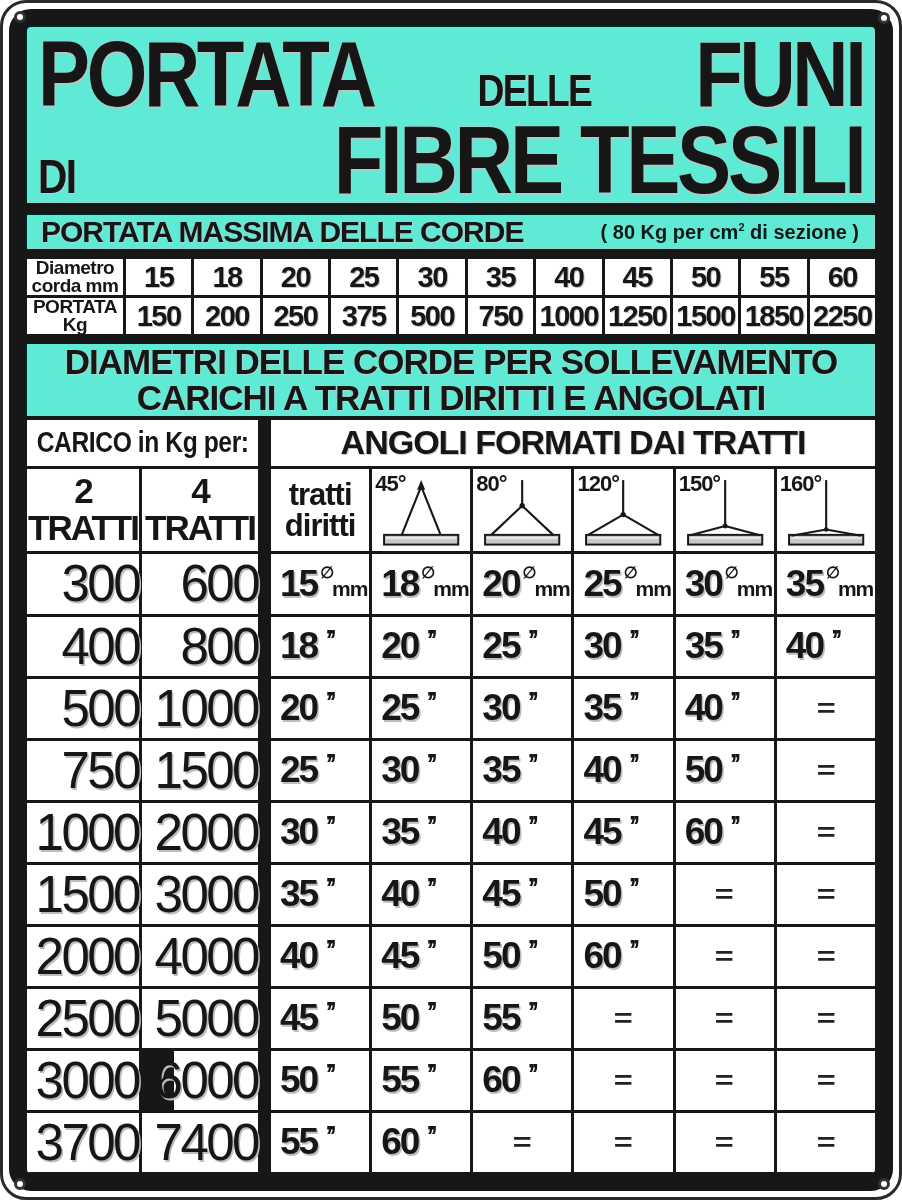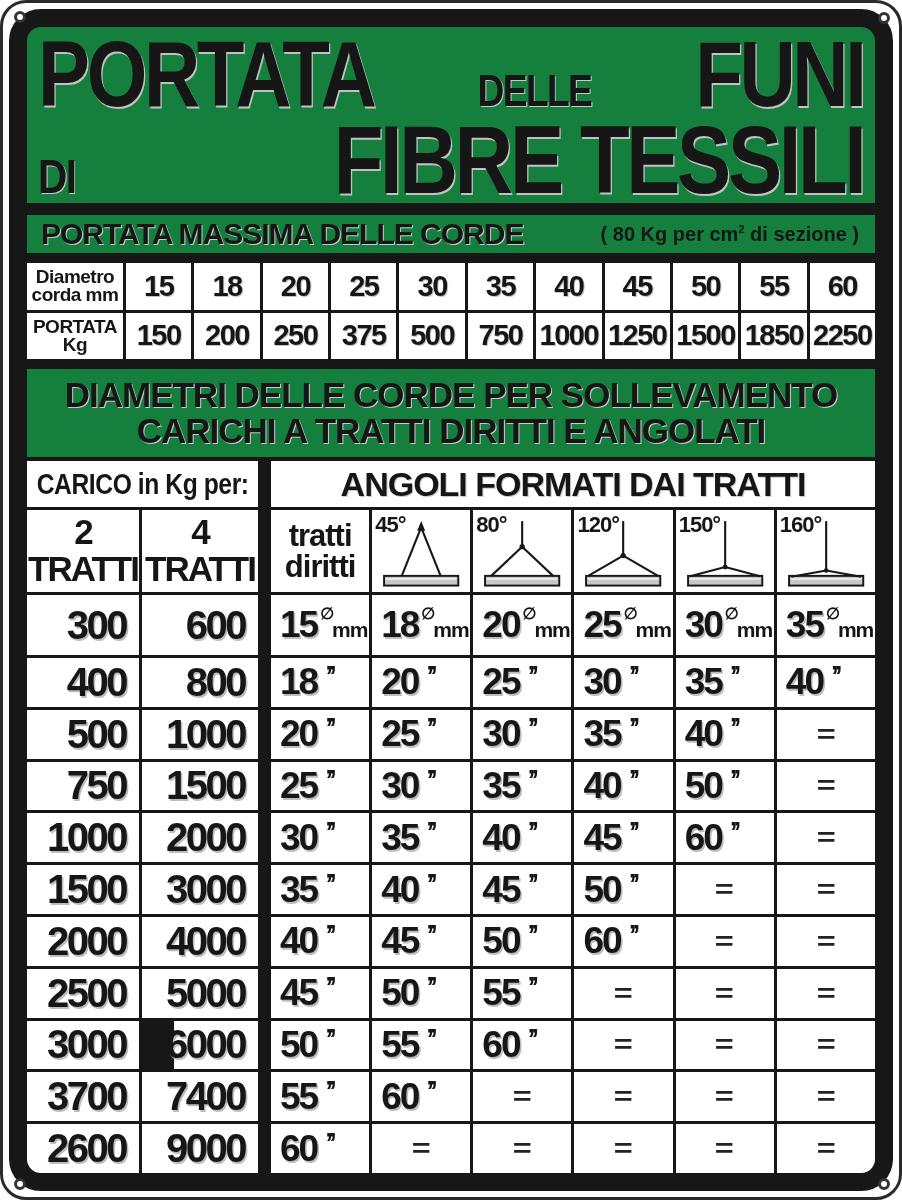--- a/index.html
+++ b/index.html
@@ -1,21 +1,21 @@
 <!DOCTYPE html>
 <html><head>
 <meta charset="utf-8">
 <style>
   html,body{margin:0;padding:0;background:#e9e9e9;}
   *{box-sizing:border-box;}
   .stage{width:902px;height:1200px;position:relative;background:#fff;font-family:"Liberation Sans",sans-serif;color:#161616;}
   .sign{position:absolute;inset:0;background:#fff;border:3px solid #2a2a2a;border-radius:26px;}
   .hole{position:absolute;width:12px;height:12px;border:3px solid #333;border-radius:50%;background:#fff;z-index:6;}
   .hole.tl{top:11px;left:14px}.hole.tr{top:12px;right:12px}.hole.bl{bottom:10px;left:14px}.hole.br{bottom:10px;right:12px}
-  .frame{position:absolute;top:9px;left:9px;right:9px;bottom:9px;border:18px solid #171717;border-radius:32px;overflow:hidden;background:#15803d;display:flex;flex-direction:column;}
+  .frame{position:absolute;top:9px;left:9px;right:9px;bottom:9px;border:18px solid #171717;border-radius:22px;overflow:hidden;background:#5eead4;display:flex;flex-direction:column;}
 
   
   .title-block{height:176px;padding:6px 6px 0 6px;display:flex;flex-direction:column;justify-content:center;}
   .tline{display:flex;align-items:baseline;justify-content:space-between;width:118%;transform:scaleX(0.847);transform-origin:left center;padding:0 6px;white-space:nowrap;}
   .tbig{font-weight:bold;font-size:92px;letter-spacing:-4px;line-height:.92;text-shadow:1.5px 1.5px 0 #c2c2c2;}
   .tbig2{font-weight:bold;font-size:96px;letter-spacing:-4px;line-height:.92;text-shadow:1.5px 1.5px 0 #c2c2c2;}
   .tsmall{font-weight:bold;font-size:44px;letter-spacing:-2px;text-shadow:1px 1px 0 #c9c9c9;}
   .tsmall2{font-weight:bold;font-size:48px;letter-spacing:-2px;text-shadow:1px 1px 0 #c9c9c9;}
 
   .band{background:#171717;flex:none;}
@@ -46,21 +46,21 @@
   .angoli span{font-weight:bold;font-size:34px;letter-spacing:-1px;text-shadow:1px 1px 0 #c9c9c9;}
   .hdr2{font-weight:bold;text-align:center;white-space:pre-line;}
   .two-tratti{grid-column:1;grid-row:2;font-size:35px;line-height:1.05;letter-spacing:-2px;}
   .four-tratti{grid-column:2;grid-row:2;font-size:35px;line-height:1.05;letter-spacing:-2px;}
   .tratti-diritti{grid-column:4;grid-row:2;font-size:31px;line-height:1.0;letter-spacing:-1px;}
   .angcell{grid-row:2;padding:0;}
   .a0{grid-column:5}.a1{grid-column:6}.a2{grid-column:7}.a3{grid-column:8}.a4{grid-column:9}
   .anglabel{position:absolute;top:2px;left:3px;font-weight:bold;font-size:22px;letter-spacing:-1px;z-index:2;}
   .angcell svg{position:absolute;left:5%;right:5%;top:3px;bottom:2px;width:90%;height:calc(100% - 5px);}
 
-  .lnum{font-weight:bold;font-size:40px;letter-spacing:-2.5px;justify-content:flex-end;padding-right:13px;text-shadow:1.5px 1.5px 0 #bdbdbd;}
+  .lnum{font-weight:normal;font-size:51px;letter-spacing:-2.5px;justify-content:flex-end;text-shadow:1.5px 1.5px 0 #bdbdbd;}
   .vcell{justify-content:flex-start;padding-left:9px;}
   .vcell.ceq{justify-content:center;padding-left:0;}
   .n{font-weight:bold;font-size:37px;letter-spacing:-2px;text-shadow:1.5px 1.5px 0 #bdbdbd;}
   .dia{display:inline-flex;align-items:baseline;}
   .o{font-weight:bold;font-size:16px;position:relative;top:-18px;margin:0 -2px 0 3px;}
   .u{font-weight:bold;font-size:21px;letter-spacing:-1px;}
   .dit{font-weight:bold;font-size:28px;margin-left:8px;position:relative;top:-6px;letter-spacing:-3px;}
   .eqm{font-weight:bold;font-size:25px;color:#222;transform:scaleX(1.3);display:inline-block;}
 </style>
 </head>

